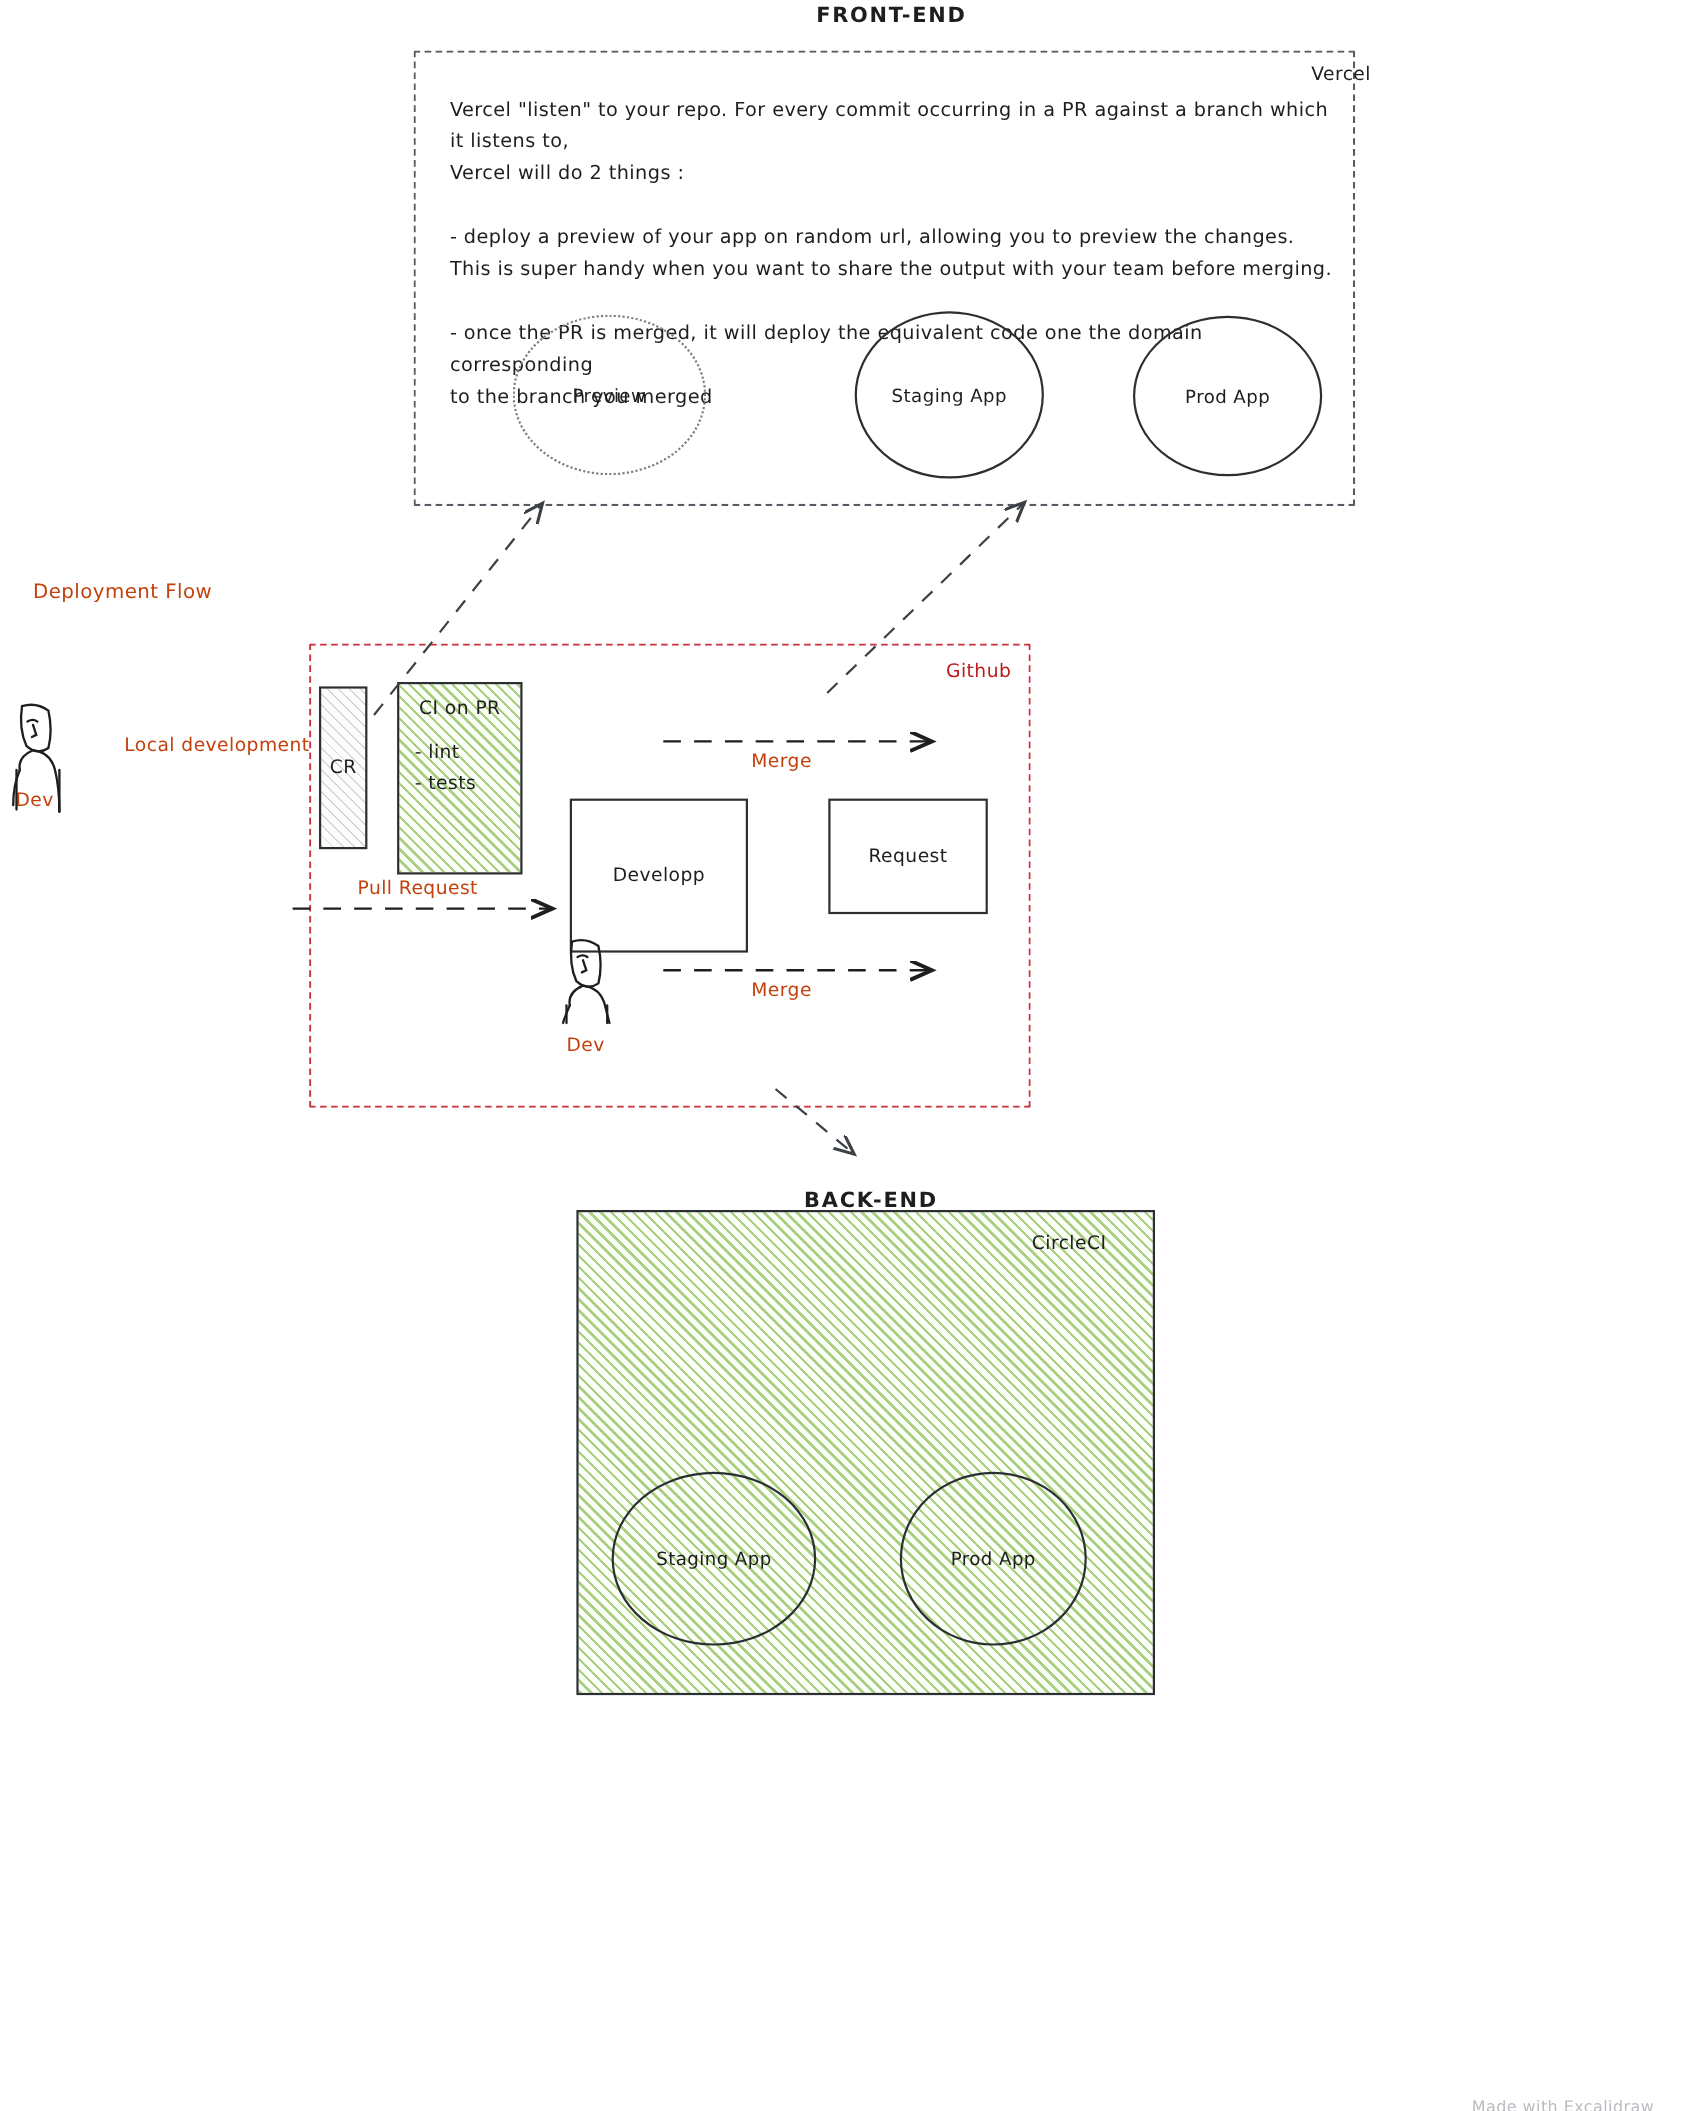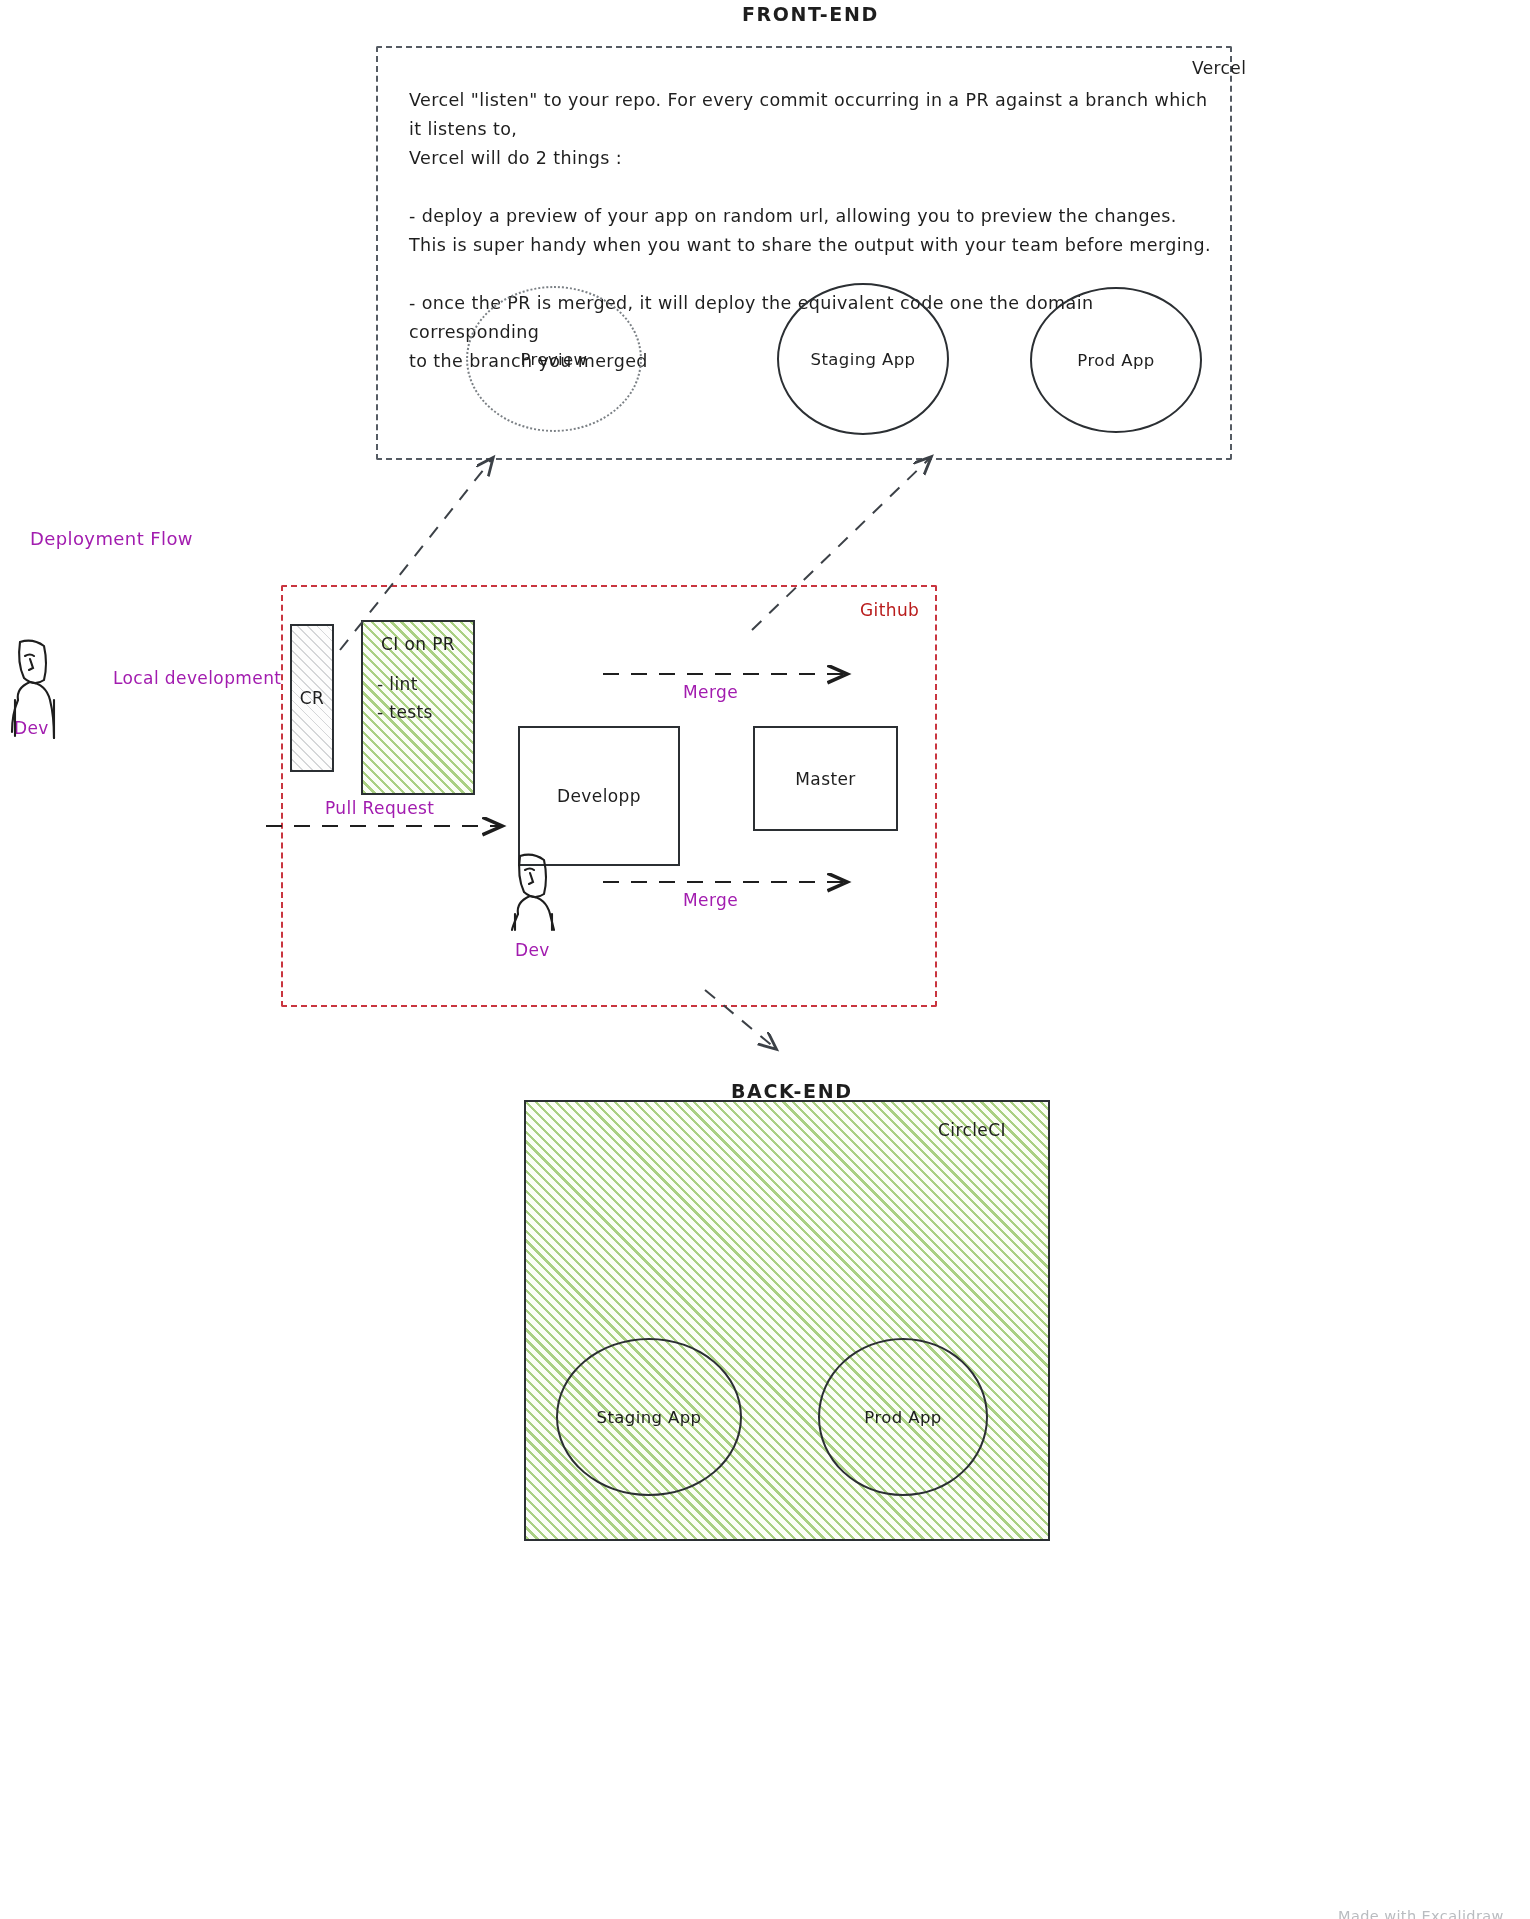--- a/index.html
+++ b/index.html
@@ -140,21 +140,21 @@
   }
   .cr-box .cr-label {
     font-size: 17px;
     color: #1e1e1e;
   }
 
   
   .free-label {
     position: absolute;
     font-size: 17px;
-    color: #a21caf;
+    color: #c2410c;
     white-space: pre;
   }
   .watermark {
     position: absolute;
     font-size: 14.5px;
     color: #b9bcc0;
     white-space: pre;
   }
   
   svg.overlay {
@@ -222,21 +222,21 @@
     <div class="ci-title hw">CI on PR</div>
     <div class="ci-item hw">- lint</div>
     <div class="ci-item hw">- tests</div>
   </div>
 
   <div class="rect" style="left:518px; top:726px; width:162px; height:140px;">
     <span class="rlabel hw">Developp</span>
   </div>
 
   <div class="rect" style="left:753px; top:726px; width:145px; height:105px;">
-    <span class="rlabel hw">Master</span>
+    <span class="rlabel hw">Request</span>
   </div>
 
   <div class="free-label hw" style="left:683px; top:682px;">Merge</div>
 
   <div class="free-label hw" style="left:683px; top:890px;">Merge</div>
 
   <div class="free-label hw" style="left:325px; top:798px;">Pull Request</div>
 
   <div class="free-label hw" style="left:515px; top:940px;">Dev</div>
 

